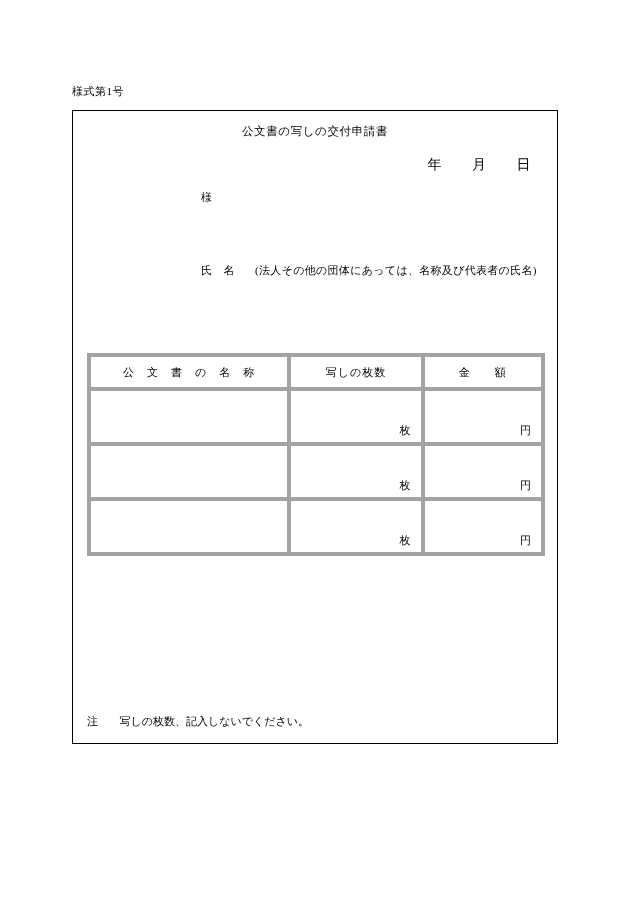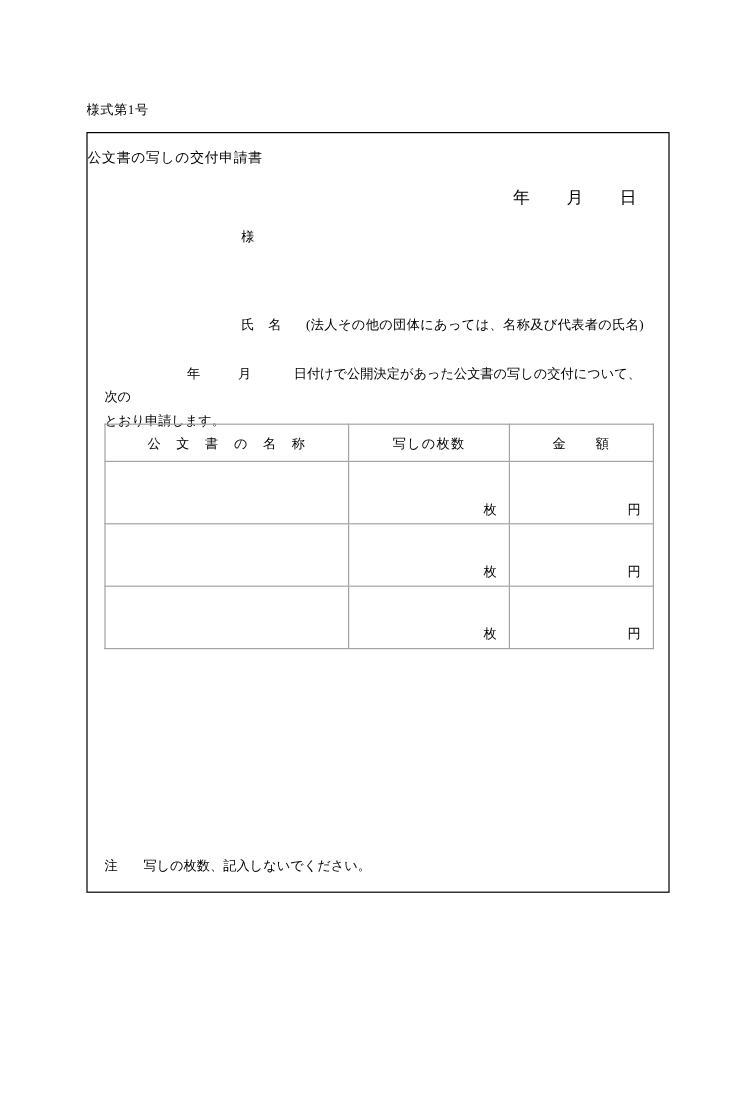--- a/index.html
+++ b/index.html
@@ -35,21 +35,21 @@
     width: 486px;
     height: 634px;
     border: 1px solid #000000;
     box-sizing: border-box;
   }
   .doc-title {
     position: absolute;
     left: 0;
     top: 13px;
     width: 100%;
-    text-align: left;
+    text-align: center;
     font-size: 11.5px;
     letter-spacing: 0.6px;
   }
   .date-line {
     position: absolute;
     right: 26px;
     top: 45px;
     font-size: 14px;
     letter-spacing: 0.5px;
   }
@@ -85,21 +85,21 @@
 
   table.main {
     position: absolute;
     left: 14px;
     top: 242px;
     width: 458px;
     border-collapse: collapse;
     font-size: 11px;
   }
   table.main td, table.main th {
-    border: 1px solid #a3a3a3;
+    border: 4px solid #a3a3a3;
     padding: 0;
     font-weight: normal;
   }
   .col-name { width: 204px; }
   .col-qty { width: 134px; }
   .col-amt { width: 120px; }
   .head-cell {
     height: 30px;
     text-align: center;
     vertical-align: middle;
@@ -159,29 +159,20 @@
 
     <div class="addressee">様</div>
 
 
     <div class="field-row name">
       <span class="label-sp">氏　名</span>
       <span class="pad-mid"></span>
       <span>(法人その他の団体にあっては、名称及び代表者の氏名)</span>
     </div>
 
-    <div class="body-para">
-      <span class="indent"></span>
-      <span>年</span>
-      <span class="g1"></span>
-      <span>月</span>
-      <span class="g2"></span>
-      <span>日付けで公開決定があった公文書の写しの交付について、次の</span><br>
-      <span>とおり申請します。</span>
-    </div>
 
     <table class="main">
       <tbody>
           <tr>
         <th class="col-name head-cell">公　文　書　の　名　称</th>
         <th class="col-qty head-cell">写しの枚数</th>
         <th class="col-amt head-cell">金　　額</th>
       </tr>
 
       <tr>

